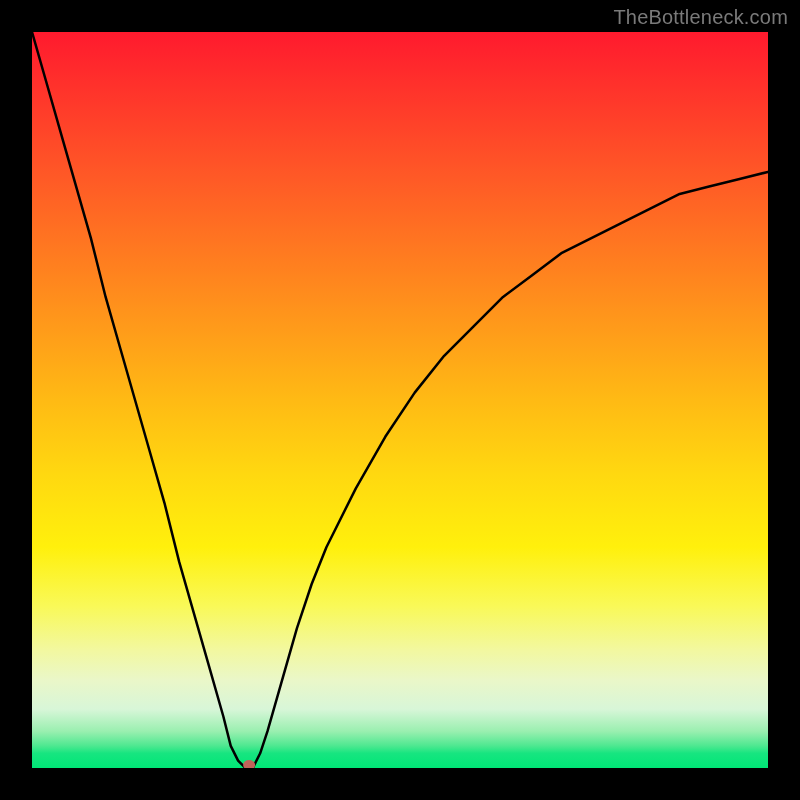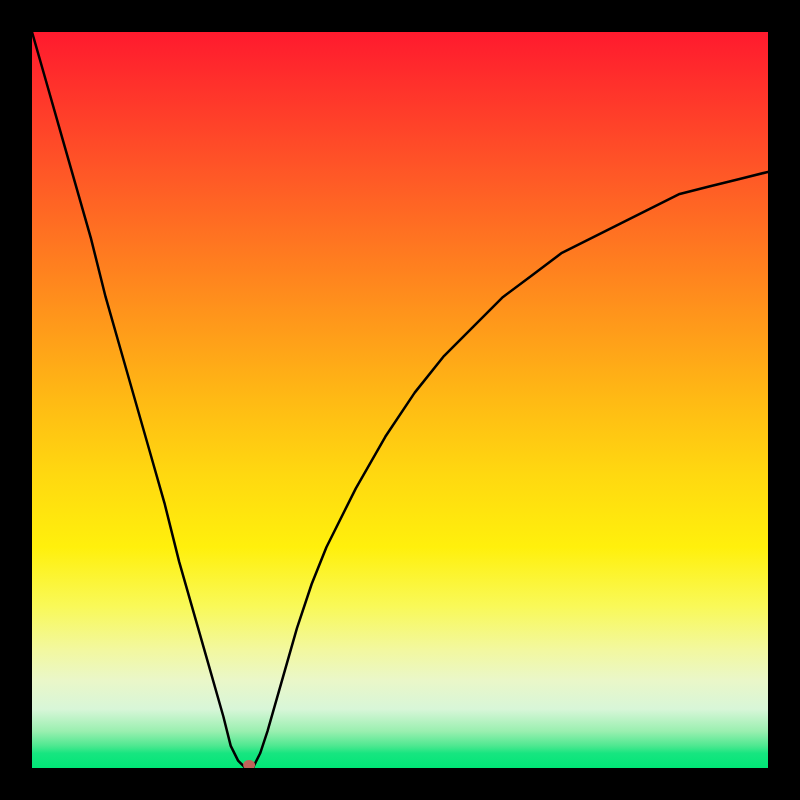--- a/index.html
+++ b/index.html
@@ -71,13 +71,14 @@
 <div class="frame">
   <div class="plot-area"></div>
 
   <svg class="curve" viewBox="0 0 736 736">
     <g>
       <path id="curve-path" d="M0.00 0.00 L14.72 51.52 L29.44 103.04 L44.16 154.56 L58.88 206.08 L73.60 264.96 L88.32 316.48 L103.04 368.00 L117.76 419.52 L132.48 471.04 L147.20 529.92 L161.92 581.44 L176.64 632.96 L191.36 684.48 L198.72 713.92 L206.08 728.64 L213.44 736.00 L220.80 736.00 L228.16 721.28 L235.52 699.20 L250.24 647.68 L264.96 596.16 L279.68 552.00 L294.40 515.20 L323.84 456.32 L353.28 404.80 L382.72 360.64 L412.16 323.84 L441.60 294.40 L471.04 264.96 L500.48 242.88 L529.92 220.80 L559.36 206.08 L588.80 191.36 L618.24 176.64 L647.68 161.92 L677.12 154.56 L706.56 147.20 L736.00 139.84" fill="none" stroke="#000000" stroke-width="2.5" stroke-linejoin="round" stroke-linecap="round"></path>
     </g>
     <ellipse id="min-marker" cx="217.12" cy="733.00" rx="6" ry="5" fill="#c0635a"></ellipse>
   </svg>
 
+  <div class="watermark">TheBottleneck.com</div>
 </div>
 
 </body></html>

